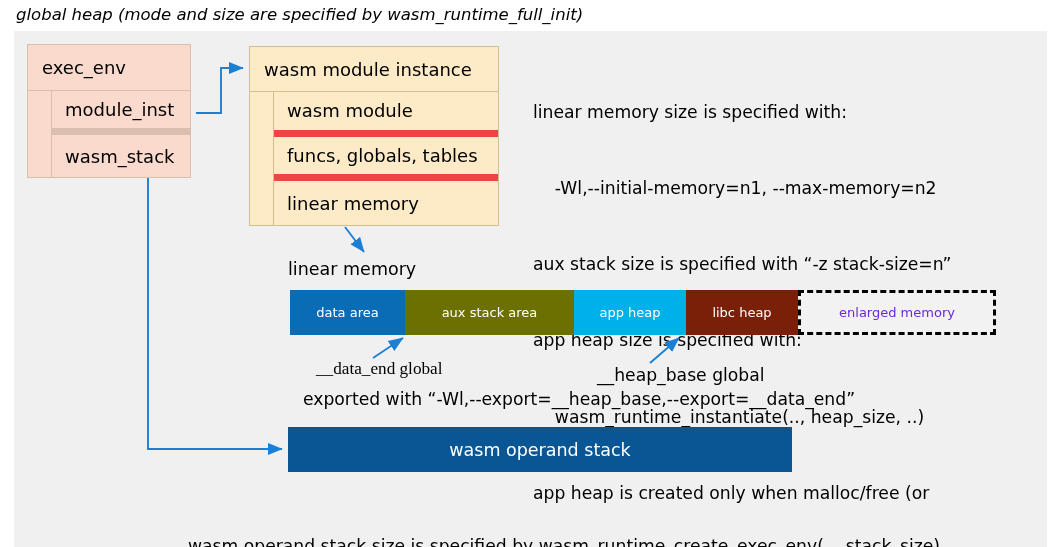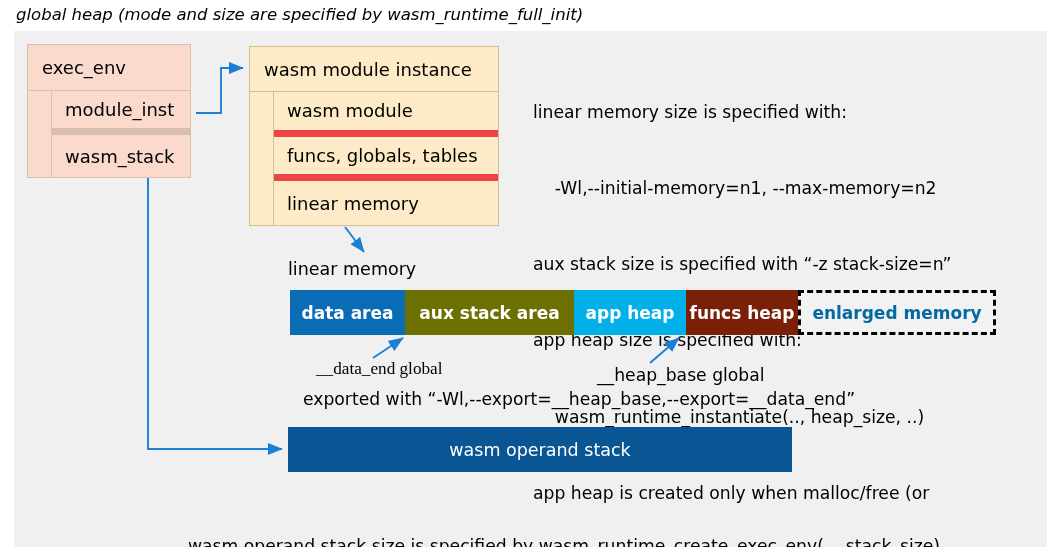--- a/index.html
+++ b/index.html
@@ -125,24 +125,23 @@
     top: 290px;
     height: 45px;
     display: flex;
   }
   .seg {
     height: 45px;
     display: flex;
     align-items: center;
     justify-content: center;
     color: #ffffff;
-    font-size: 17px;
+    font-size: 13px;
     box-sizing: border-box;
     white-space: nowrap;
-    font-weight: bold;
   }
   .seg.dashed {
     border: 3px dashed #000000;
     background: #f2f2f2;
     color: #123c73;
     height: 45px;
   }
 
   
   #wires {
@@ -230,22 +229,22 @@
     <div>app heap is created only when malloc/free (or</div>
     
   </div>
 
   <div id="lm-label">linear memory</div>
 
   <div id="membar">
     <div class="seg" id="seg0" style="width: 115px; background: rgb(10, 108, 181);">data area</div>
     <div class="seg" id="seg1" style="width: 169px; background: rgb(107, 112, 0);">aux stack area</div>
     <div class="seg" id="seg2" style="width: 112px; background: rgb(0, 176, 232);">app heap</div>
-    <div class="seg" id="seg3" style="width: 112px; background: rgb(122, 32, 8);">funcs heap</div>
-    <div class="seg dashed" id="seg4" style="width: 198px; background: rgb(242, 242, 242); color: #0369a1;">enlarged memory</div>
+    <div class="seg" id="seg3" style="width: 112px; background: rgb(122, 32, 8);">libc heap</div>
+    <div class="seg dashed" id="seg4" style="width: 198px; background: rgb(242, 242, 242); color: #6d28d9;">enlarged memory</div>
   </div>
 
   <div class="anno" id="anno-data-end">__data_end global</div>
   <div class="anno" id="anno-heap-base">__heap_base global</div>
   <div class="anno" id="anno-exported">exported with “-Wl,--export=__heap_base,--export=__data_end”</div>
 
   <div id="opstack">wasm operand stack</div>
 
   <div id="bottom-text">
     <div>wasm operand stack size is specified by wasm_runtime_create_exec_env(.., stack_size)</div>

